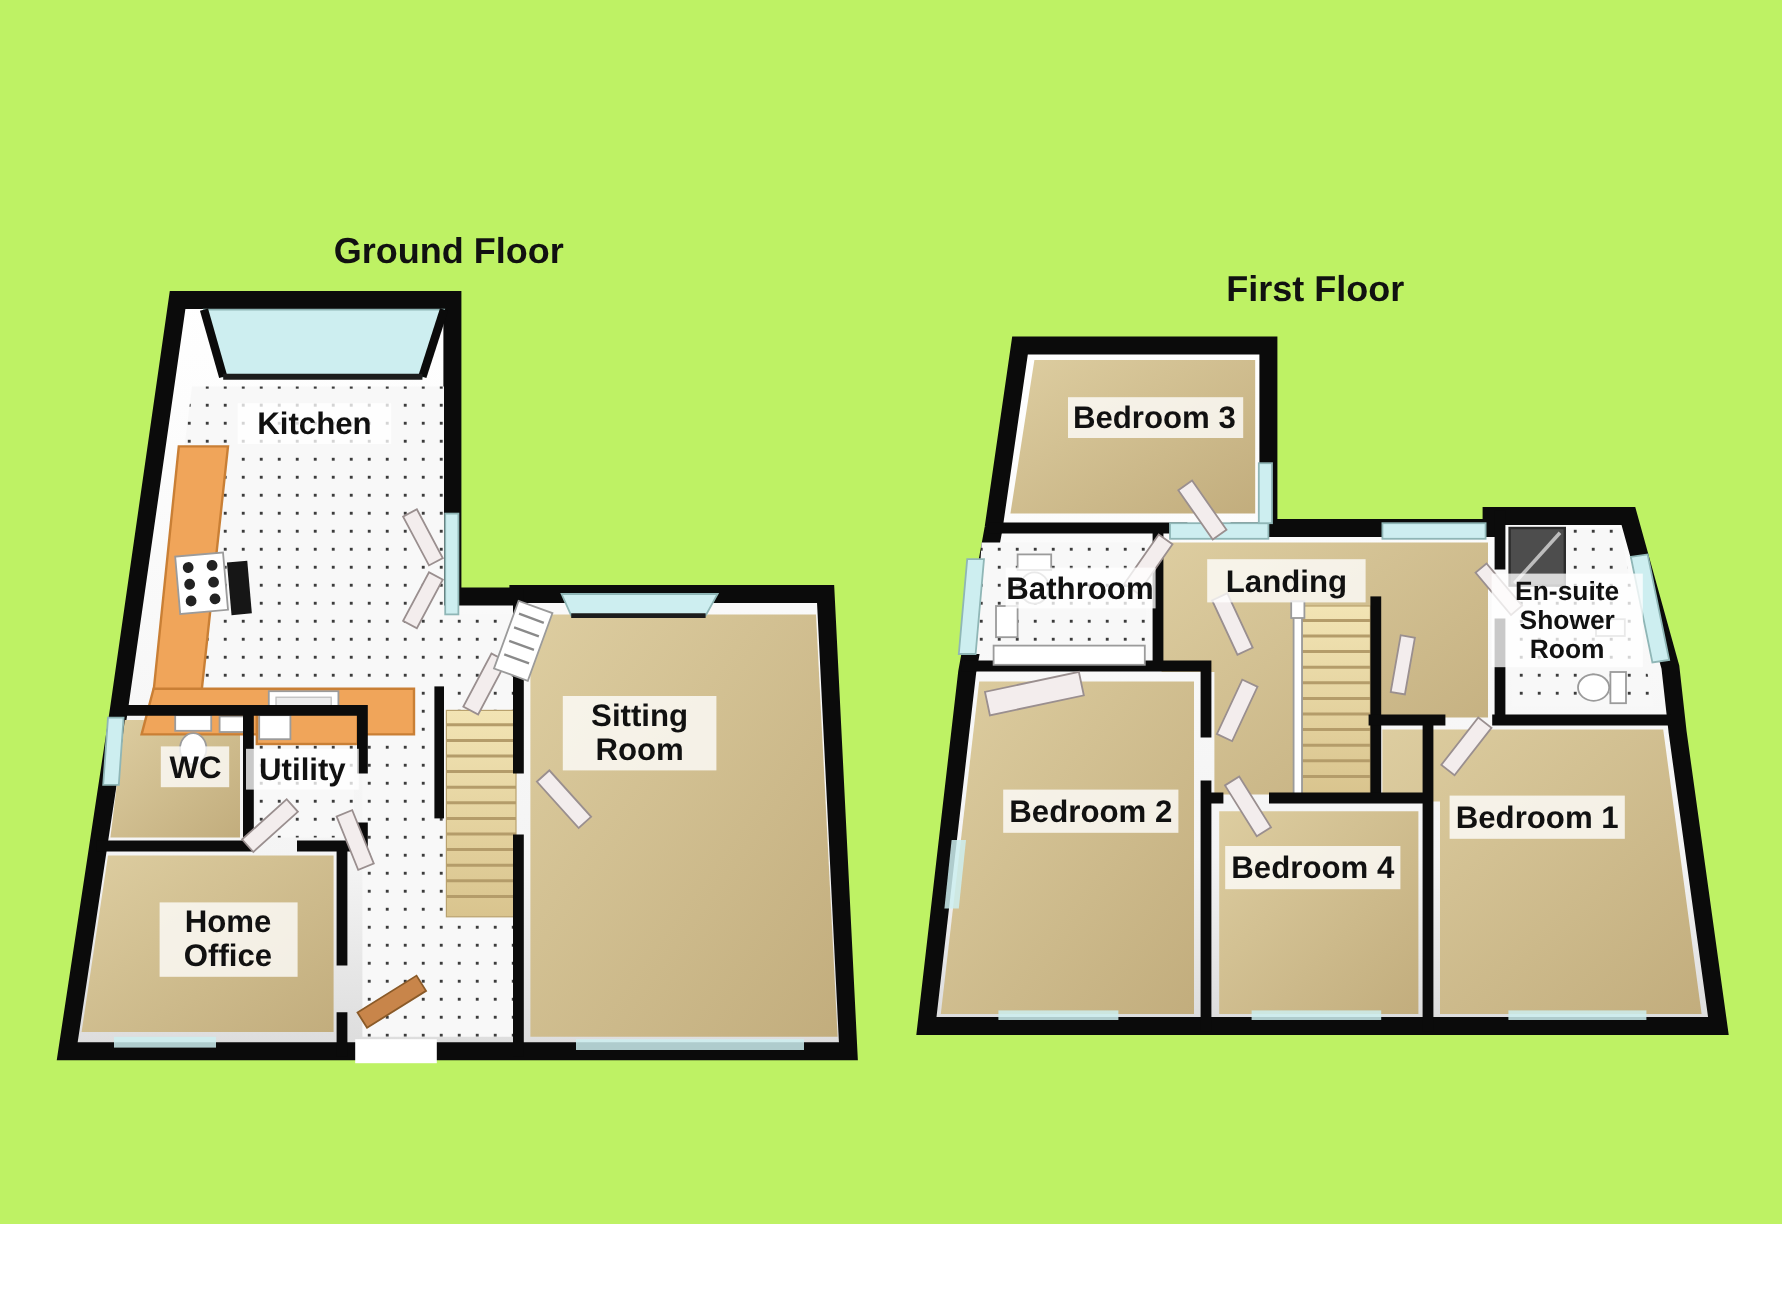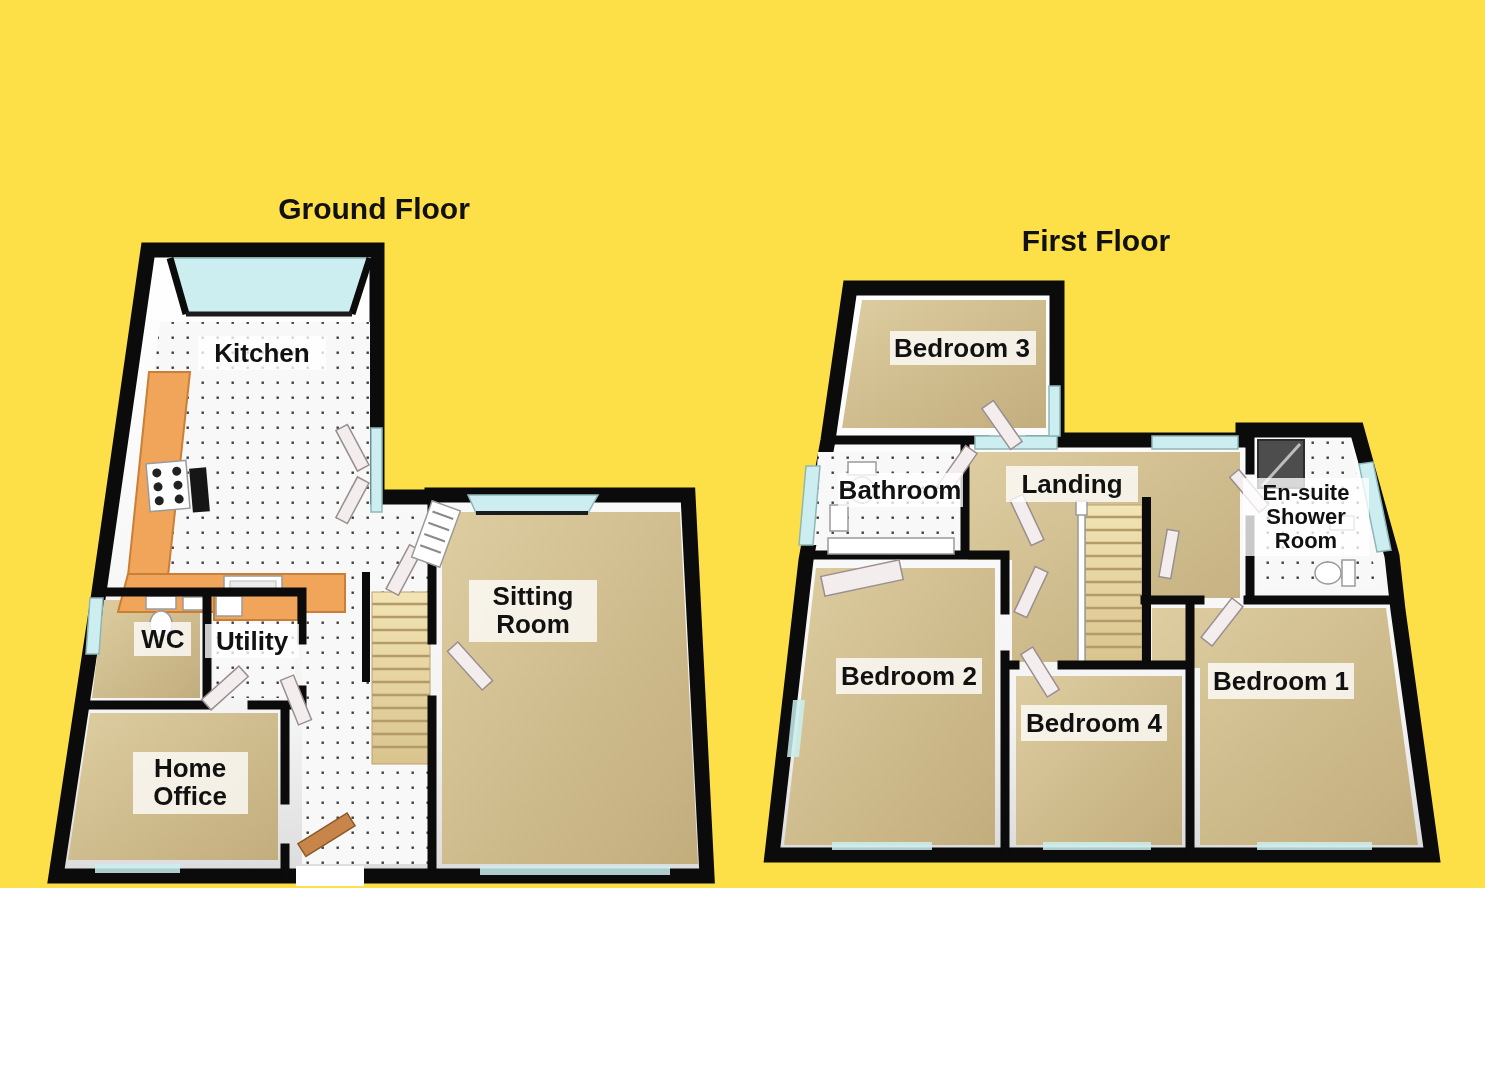--- a/index.html
+++ b/index.html
@@ -1,16 +1,16 @@
 <!DOCTYPE html>
 <html style="--wall: #0b0b0b; --carpet: #ddcda0; --carpetDark: #c2ad7d; --tileDot: #3c3c3c; --counter: #f0a55a; --counterEdge: #c97f35; --stairLight: #f2e4b4; --stairDark: #d9c48e; --window: #cdeef0; --door: #f3eded; --frontDoor: #c8854a; --shower: #4d4d4d;"><head>
 <meta charset="utf-8">
 <style>
   html,body{margin:0;padding:0;background:#ffffff;}
-  .canvas{width:1485px;height:888px;position:relative;background:#fde047;}
+  .canvas{width:1485px;height:1020px;position:relative;background:#bef264;}
   svg{display:block;}
   text{font-family:"Liberation Sans","DejaVu Sans",sans-serif;font-weight:bold;fill:#111;}
   .floor-title{font-size:30px;}
   .room-label{font-size:26px;}
   .room-label-sm{font-size:22px;}
   .label-bg{fill:rgba(255,255,255,0.78);}
   .wall{stroke:var(--wall);fill:none;stroke-linecap:square;}
   .w15{stroke-width:15px;}
   .w9{stroke-width:9px;}
   .face{fill:url(#faceGrad);}

